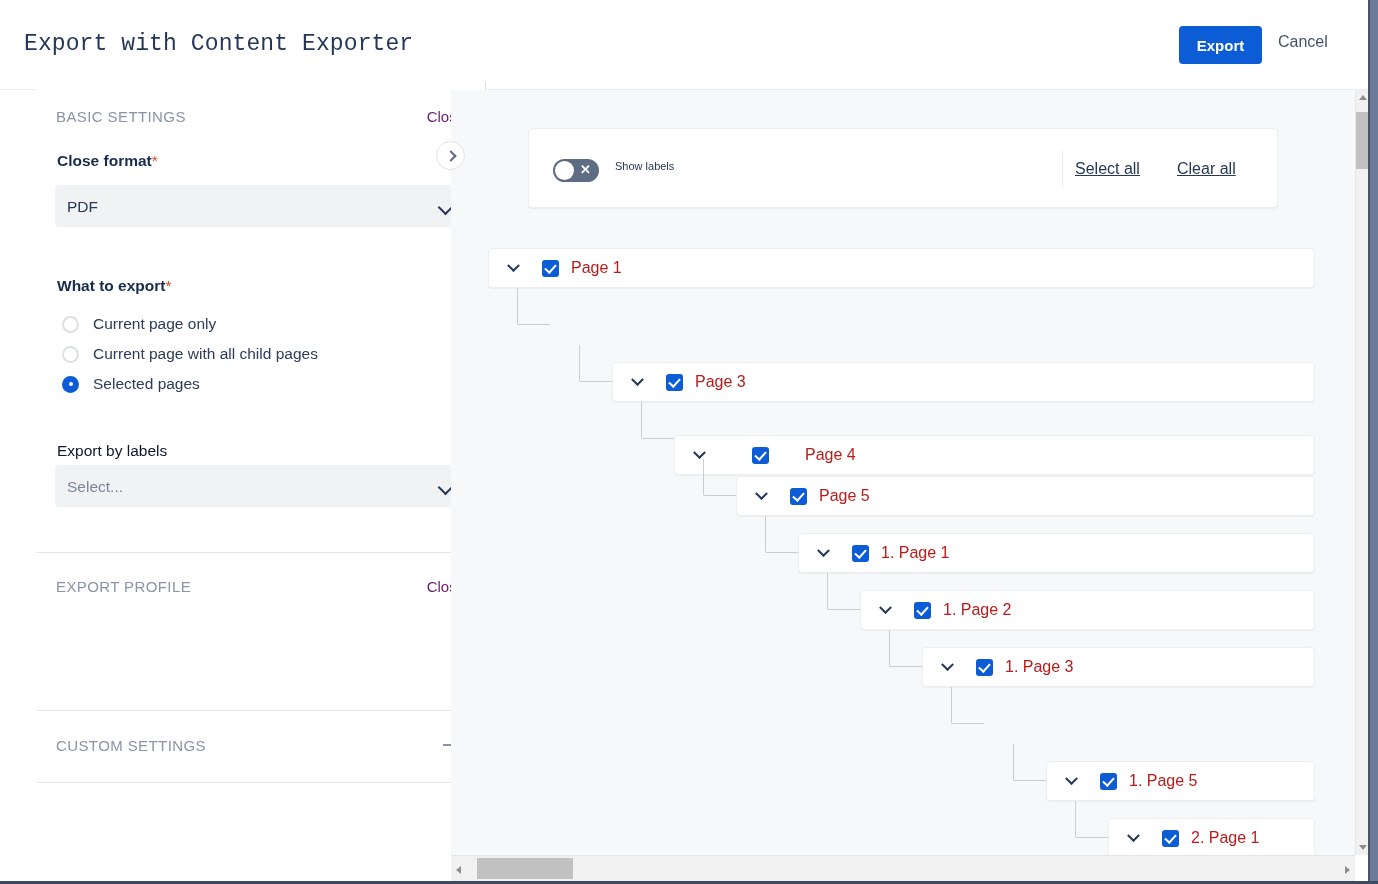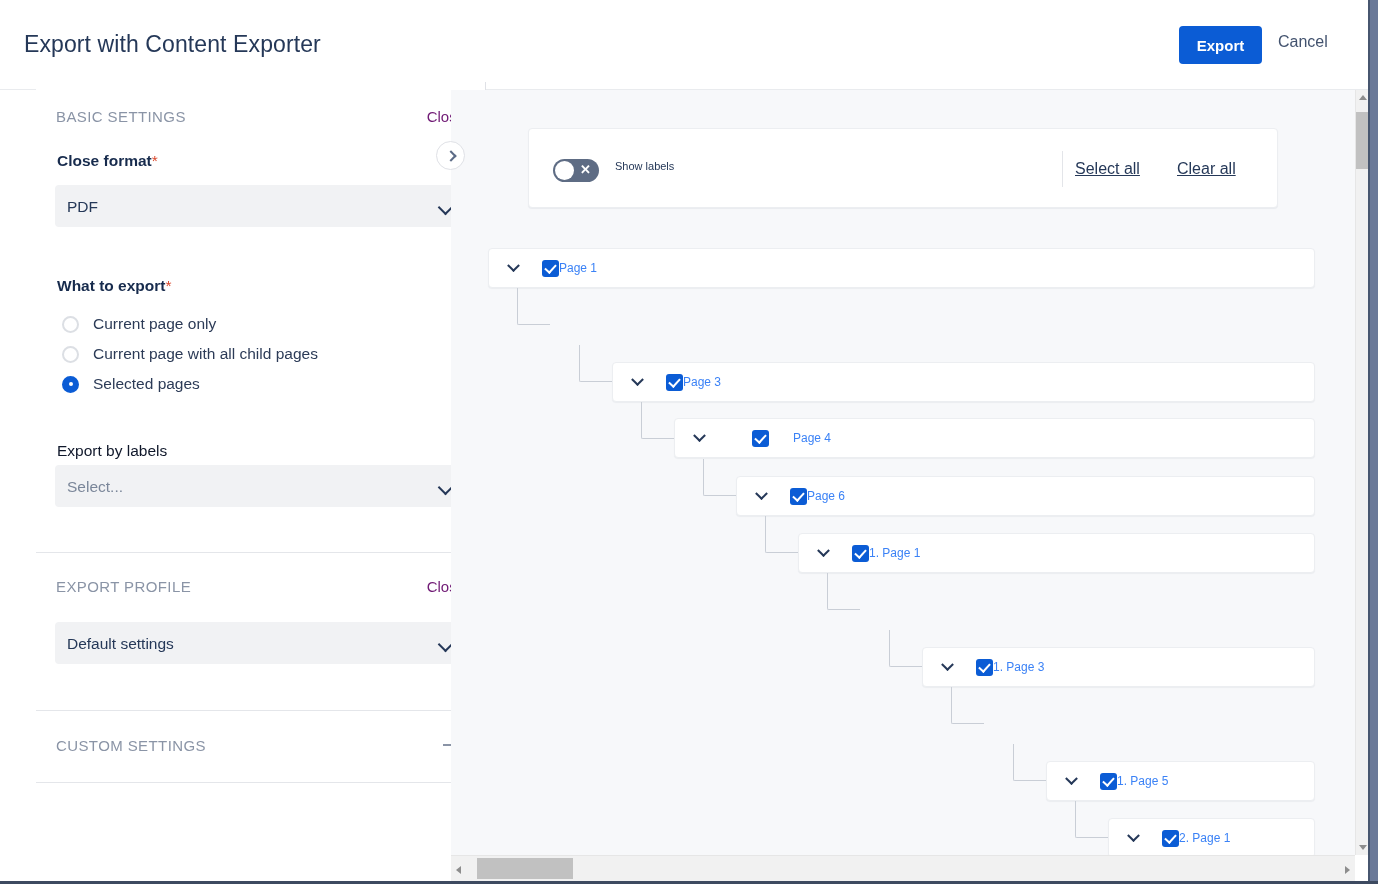--- a/index.html
+++ b/index.html
@@ -26,20 +26,21 @@
     position: absolute; left: 0; top: 0;
     width: 1368px; height: 90px;
     background: #ffffff;
     border-bottom: 1px solid #e9ebee;
   }
   .header-title {
     position: absolute; left: 24px; top: 31px;
     font-size: 23px; color: #253858; font-weight: 400;
     letter-spacing: .1px;
     white-space: nowrap;
+    font-family: Liberation Mono, monospace;
   }
   .btn-export {
     position: absolute; left: 1179px; top: 26px;
     width: 83px; height: 38px;
     background: #0b5cd5; color: #ffffff;
     border: none; border-radius: 4px;
     font-family: "Liberation Sans", sans-serif;
     font-size: 15px; font-weight: 700;
     cursor: pointer;
     display: flex; align-items: center; justify-content: center;
@@ -207,21 +208,21 @@
     background: #0b5cd5; flex: 0 0 auto; position: relative;
     cursor: pointer;
   }
   .cbox::after {
     content: ""; position: absolute;
     left: 5px; top: 2.5px; width: 5px; height: 9px;
     border-right: 2.2px solid #fff; border-bottom: 2.2px solid #fff;
     transform: rotate(42deg);
   }
   .row-label {
-    font-size: 12px; color: #3b82f6;
+    margin-left: 12px; font-size: 16px; color: #b91c1c;
     white-space: nowrap;
   }
   .connector {
     position: absolute;
     border-left: 1px solid #c9ced6;
     border-bottom: 1px solid #c9ced6;
     border-bottom-left-radius: 2px;
   }
 
   
@@ -334,24 +335,20 @@
     <div class="select-box" style="top:383px;">
       <span class="sel-text placeholder">Select...</span>
       <span class="chev"></span>
     </div>
 
     <div class="divider" style="top:470px;"></div>
 
     <div class="section-head" style="top:496px;">EXPORT PROFILE</div>
     <div class="section-action" style="top:496px;">Close</div>
 
-    <div class="select-box" style="top:540px;">
-      <span class="sel-text">Default settings</span>
-      <span class="chev"></span>
-    </div>
 
     <div class="divider" style="top:628px;"></div>
 
     <div class="section-head" style="top:655px;">CUSTOM SETTINGS</div>
     <div class="plus-icon" style="top:652px;"></div>
 
     <div class="divider" style="top:700px;"></div>
   </div>
 
   <div class="collapse-handle">
@@ -378,38 +375,43 @@
           <span class="row-label">Page 1</span>
         </div>
         <div class="connector" style="left: 66px; top: 198px; width: 33px; height: 37px;"></div>
         <div class="connector" style="left: 128px; top: 255px; width: 33px; height: 37px;"></div>
         <div class="tree-row" style="left: 161px; top: 272px; width: 703px;">
           <span class="row-chev"></span>
           <span class="cbox"></span>
           <span class="row-label">Page 3</span>
         </div>
         <div class="connector" style="left: 190px; top: 312px; width: 33px; height: 37px;"></div>
-        <div class="tree-row" style="left: 223px; top: 328px; width: 641px; gap: 24px;">
+        <div class="tree-row" style="left: 223px; top: 345px; width: 641px; gap: 24px;">
           <span class="row-chev"></span>
           <span class="cbox"></span>
           <span class="row-label">Page 4</span>
         </div>
         <div class="connector" style="left: 252px; top: 369px; width: 33px; height: 37px;"></div>
         <div class="tree-row" style="left: 285px; top: 386px; width: 579px;">
           <span class="row-chev"></span>
           <span class="cbox"></span>
-          <span class="row-label">Page 6</span>
+          <span class="row-label">Page 5</span>
         </div>
         <div class="connector" style="left: 314px; top: 426px; width: 33px; height: 37px;"></div>
         <div class="tree-row" style="left: 347px; top: 443px; width: 517px;">
           <span class="row-chev"></span>
           <span class="cbox"></span>
           <span class="row-label">1. Page 1</span>
         </div>
         <div class="connector" style="left: 376px; top: 483px; width: 33px; height: 37px;"></div>
+        <div class="tree-row" style="left: 409px; top: 500px; width: 455px;">
+          <span class="row-chev"></span>
+          <span class="cbox"></span>
+          <span class="row-label">1. Page 2</span>
+        </div>
         <div class="connector" style="left: 438px; top: 540px; width: 33px; height: 37px;"></div>
         <div class="tree-row" style="left: 471px; top: 557px; width: 393px;">
           <span class="row-chev"></span>
           <span class="cbox"></span>
           <span class="row-label">1. Page 3</span>
         </div>
         <div class="connector" style="left: 500px; top: 597px; width: 33px; height: 37px;"></div>
         <div class="connector" style="left: 562px; top: 654px; width: 33px; height: 37px;"></div>
         <div class="tree-row" style="left: 595px; top: 671px; width: 269px; text-align: center;">
           <span class="row-chev"></span>

